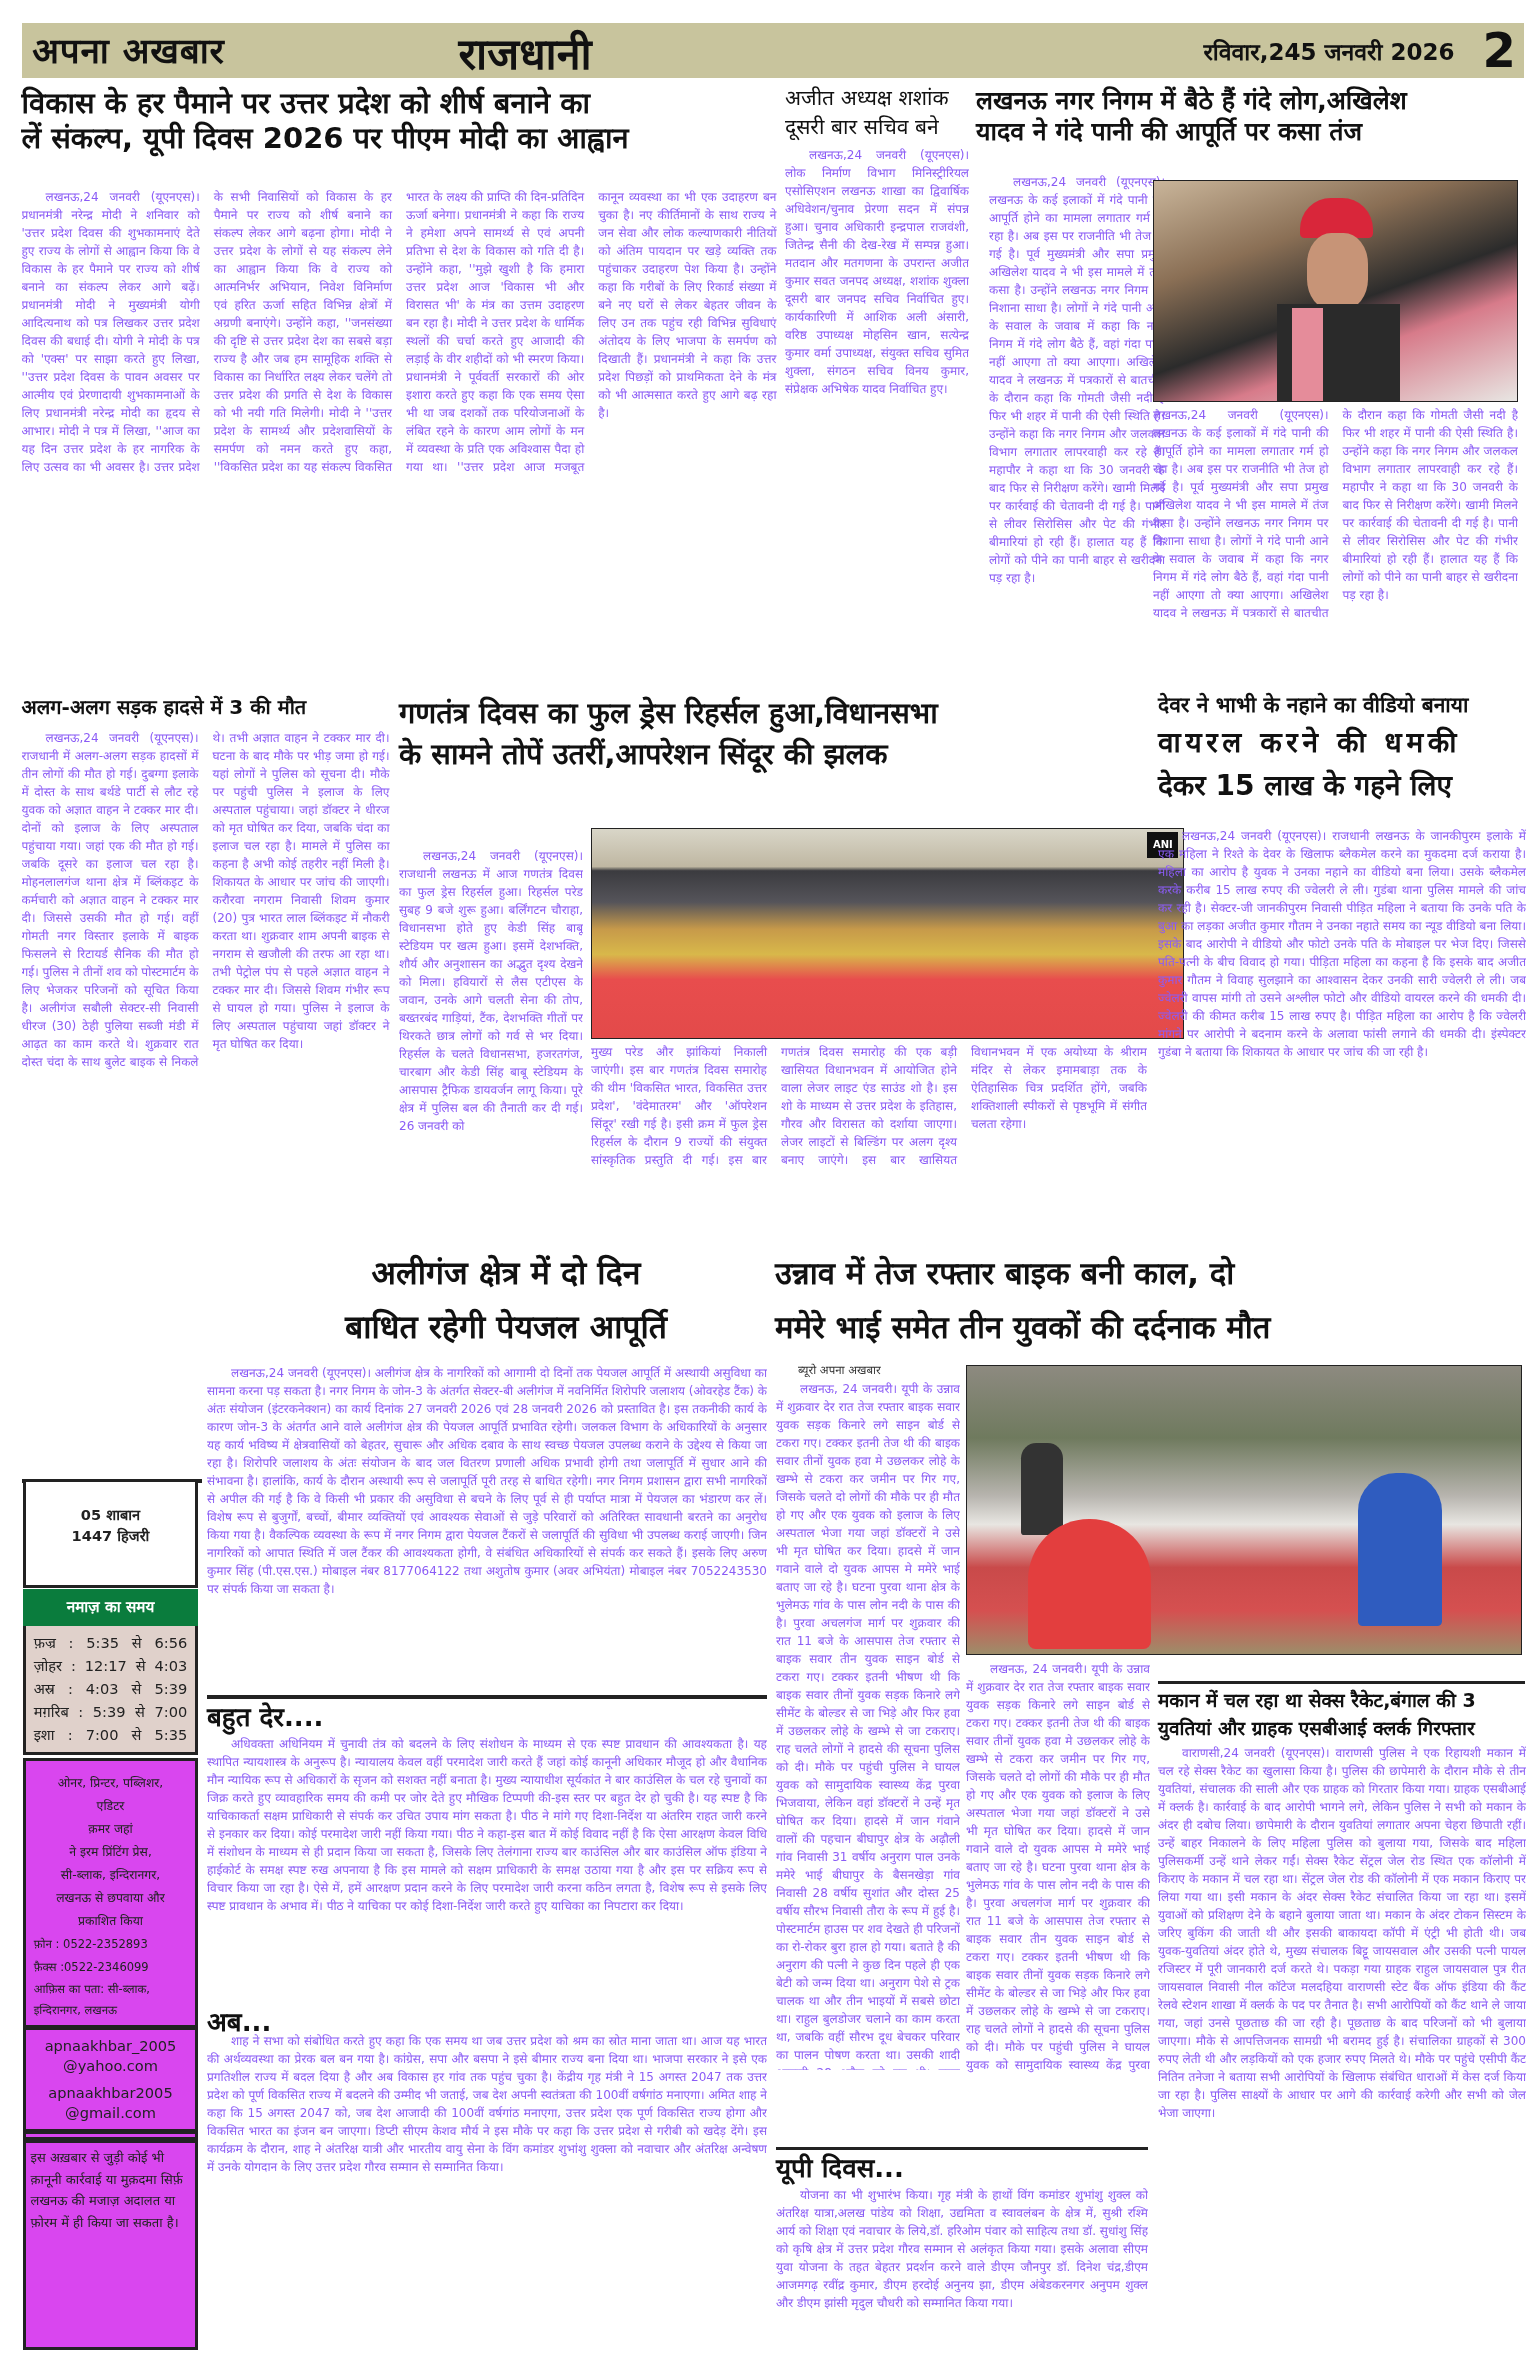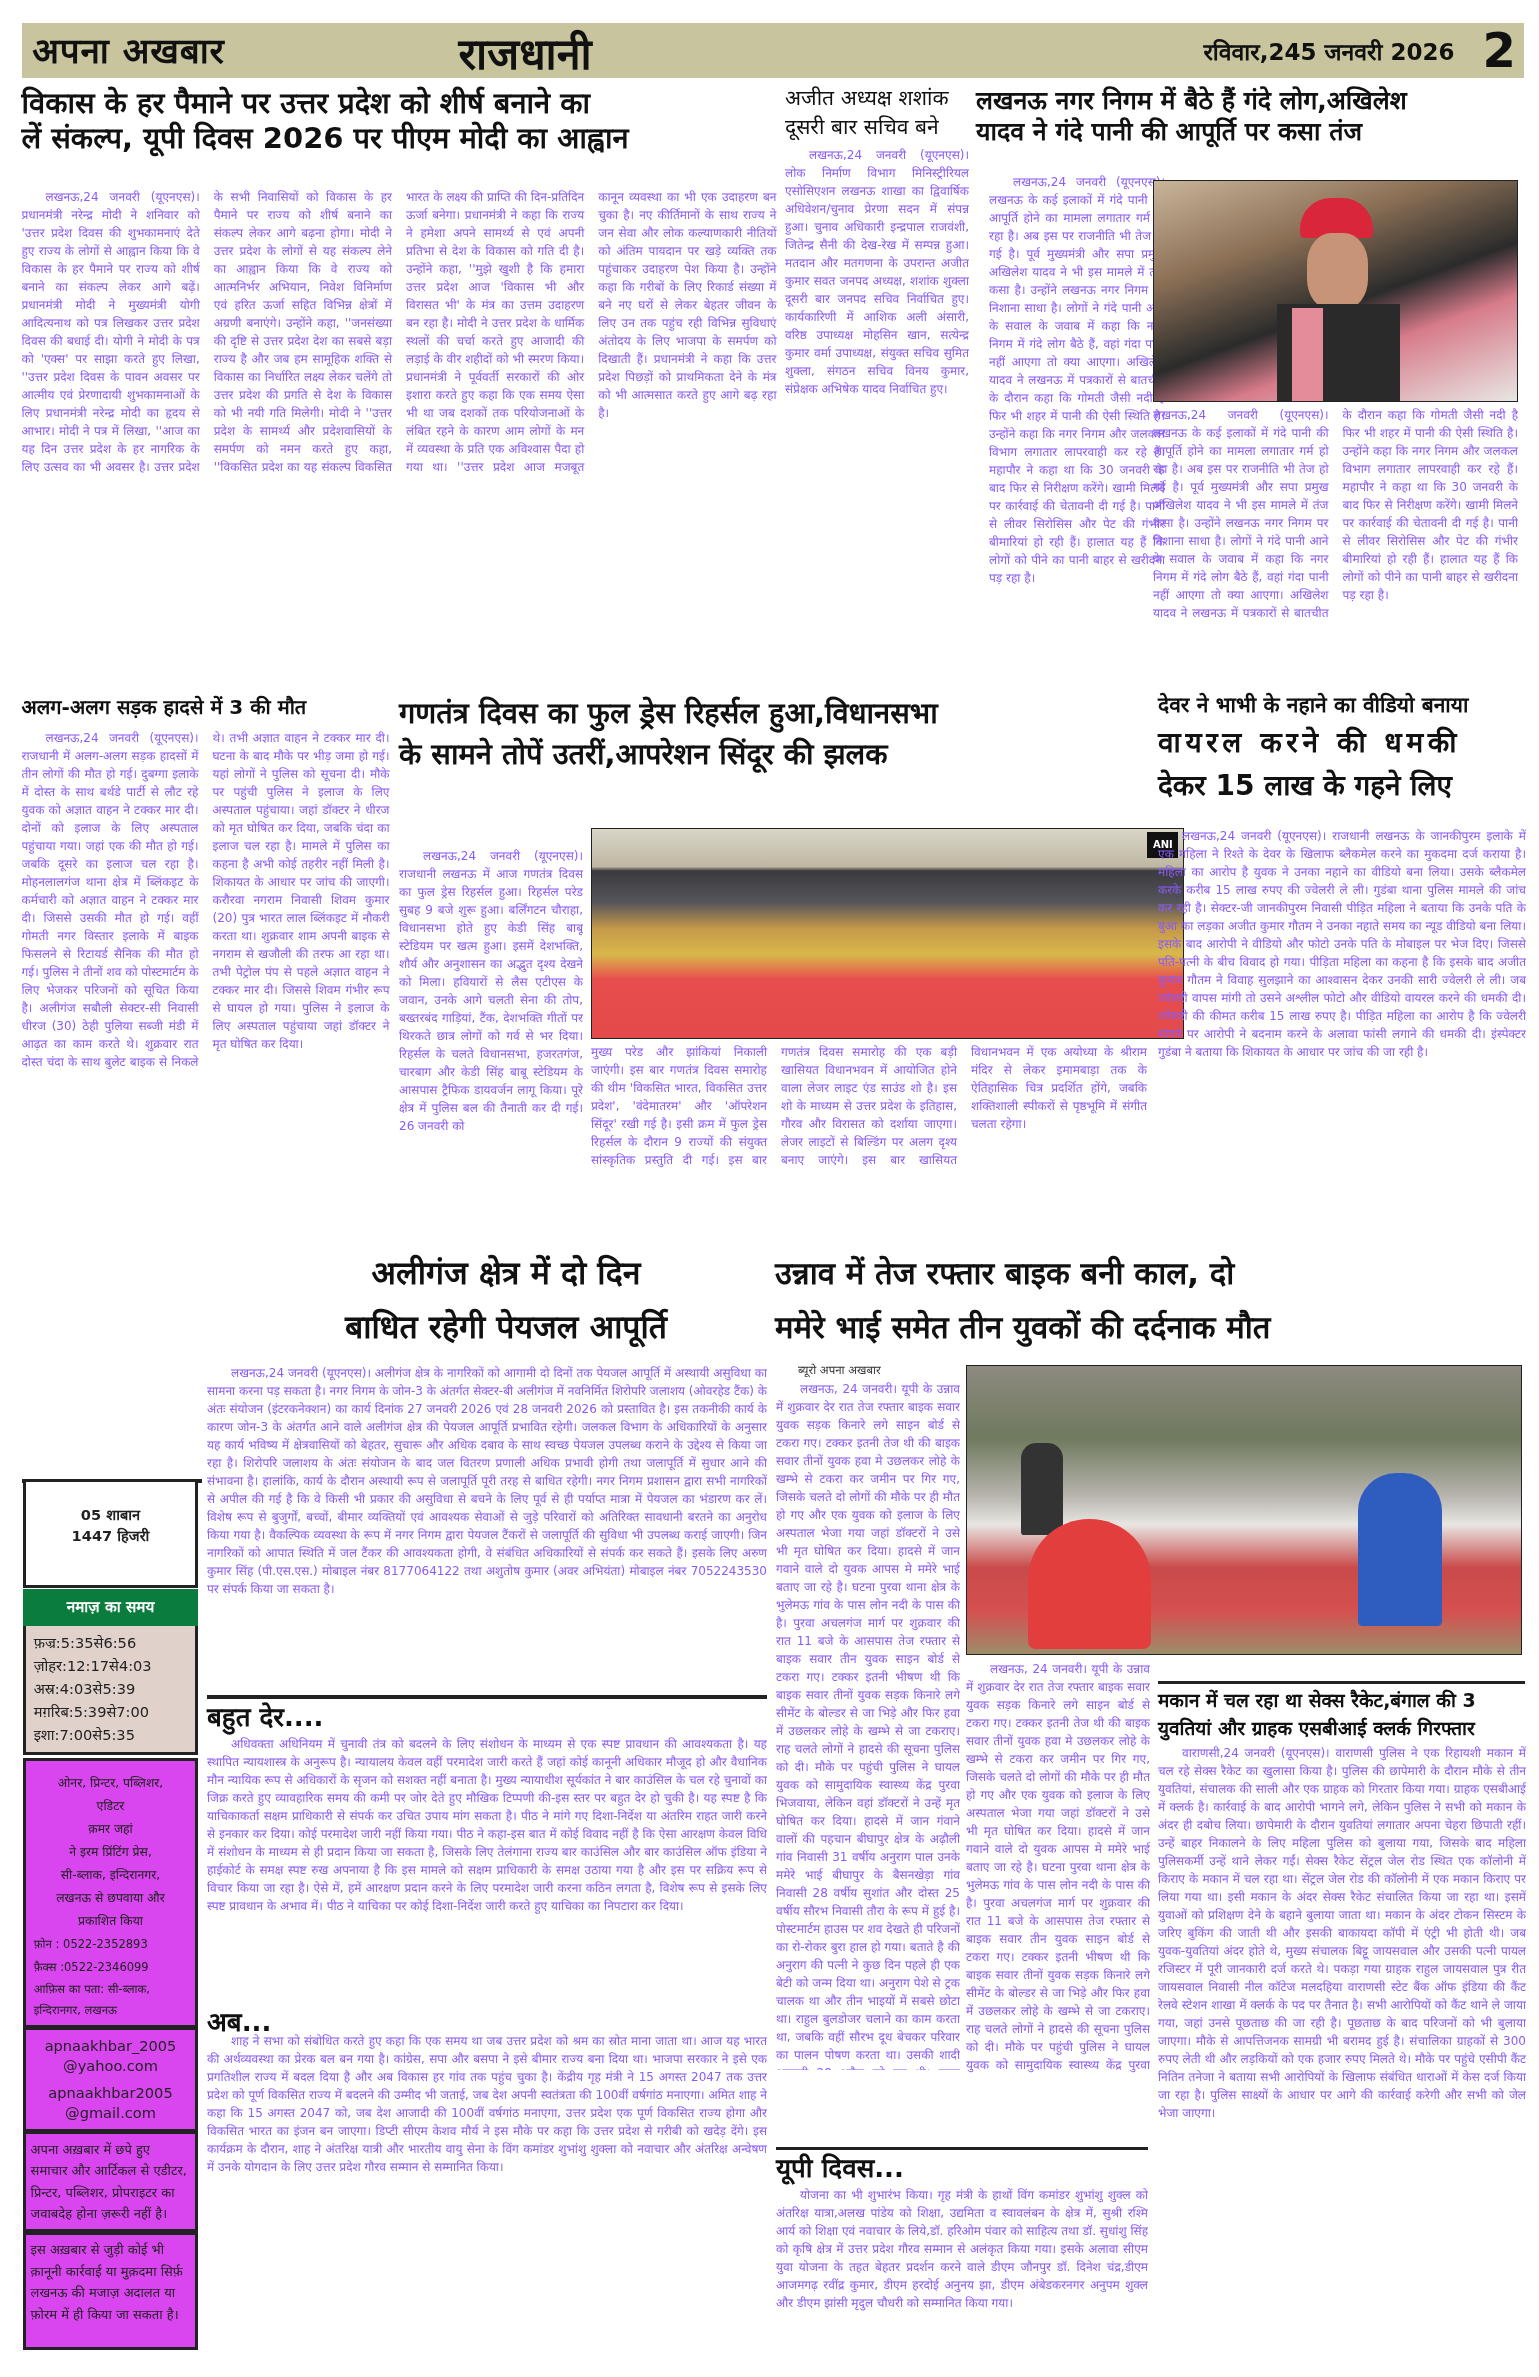--- a/index.html
+++ b/index.html
@@ -17,21 +17,21 @@
 .cols2{column-count:2;column-gap:14px}
 .cols3{column-count:3;column-gap:14px}
 .cols4{column-count:4;column-gap:14px}
 .rule{background:#222}
 .photo{border:1.5px solid #222;overflow:hidden}
 .sub-hl{font-weight:bold;font-size:26px;color:#111;line-height:1.1}
 .box{border:3.1px solid #222}
 .hijri{left:32px;top:1528px;width:165px;height:61px;text-align:center;font-weight:bold;font-size:14.6px;line-height:21.5px;padding-top:6.1px;background:#fff}
 .namaz-h{left:23px;top:1589px;width:175px;height:37px;background:#0a7c3d;color:#fff;font-weight:bold;font-size:15.3px;text-align:center;line-height:37px}
 .namaz{left:23px;top:1626px;width:175px;height:129px;background:#e0d1cb;border:3.1px solid #222;border-top:none;padding:4.6px 7.7px;font-size:14.6px;line-height:23px}
-.namaz-row{display:flex;}
+.namaz-row{display:flex;justify-content:space-between}
 .imprint{left:23px;top:1758px;width:175px;height:592px;background:#d946ef;border:3.8px solid #222;font-size:12.3px;text-align:center;font-weight:normal;line-height:23px}
 .imprint .sep{height:5.4px;background:#222;margin:3.1px 0}
 .imprint .email{font-size:14.6px;line-height:20px;padding:3.1px 0}
 .imprint .disc{font-size:13px;line-height:21.5px;text-align:left;padding:1.5px 4.6px}
 </style>
 </head>
 <body>
 
 <div class="abs masthead">
   <div class="abs mh-left">अपना अखबार</div>
@@ -215,17 +215,16 @@
   <div class="sep"></div>
   <div class="email">
     <div>apnaakhbar_2005</div>
     <div>@yahoo.com</div>
   </div>
   <div class="email">
     <div>apnaakhbar2005</div>
     <div>@gmail.com</div>
   </div>
   <div class="sep"></div>
-  <div class="disc">अपना अख़बार में छपे हुए समाचार और आर्टिकल से एडीटर, प्रिन्टर, पब्लिशर, प्रोपराइटर का जवाबदेह होना ज़रूरी नहीं है।</div>
   <div class="sep"></div>
   <div class="disc">इस अख़बार से जुड़ी कोई भी क़ानूनी कार्रवाई या मुक़दमा सिर्फ़ लखनऊ की मजाज़ अदालत या फ़ोरम में ही किया जा सकता है।</div>
 </div>
 
 
 </body></html>

